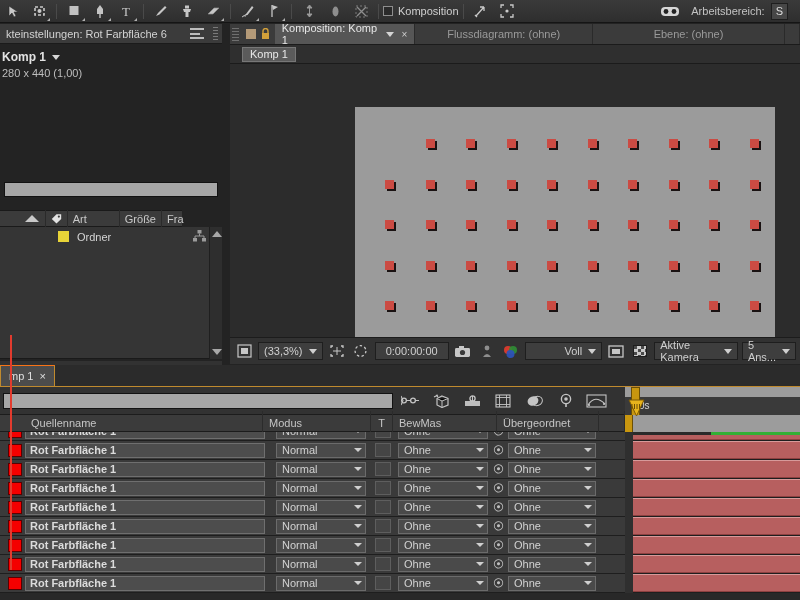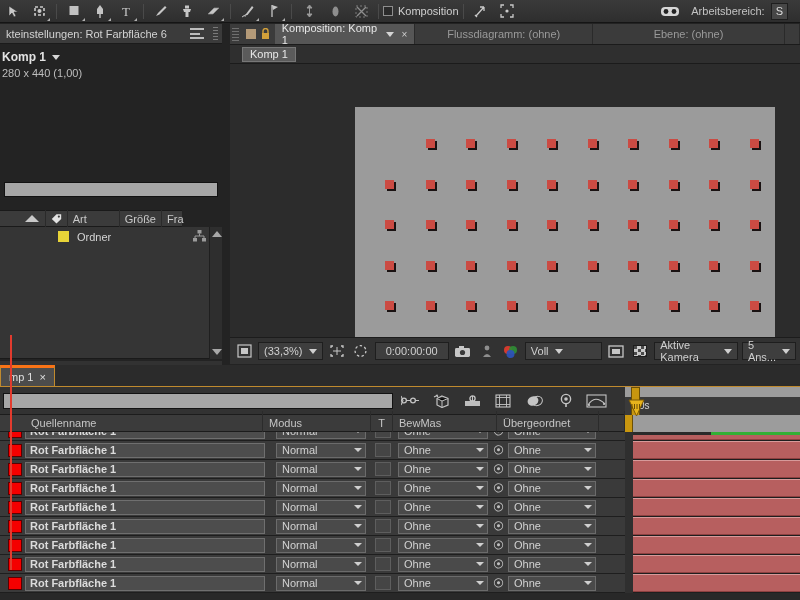--- a/index.html
+++ b/index.html
@@ -207,21 +207,21 @@
     position:absolute; left:0; top:365px; width:800px; height:235px;
     background:#282828;
   }
   .tl-tabbar{
     height:22px; background:#2b2b2b; display:flex; align-items:stretch;
     border-bottom:1px solid #c08a2e;
   }
   .tl-tab{
     display:flex; align-items:center; gap:6px; padding:0 8px; font-size:11px;
     color:#e0e0e0; background:#4c4c4c;
-    border-top:3px solid #f97316; border-left:1px solid #c08a2e; border-right:1px solid #c08a2e;
+    border-top:1px solid #f97316; border-left:1px solid #c08a2e; border-right:1px solid #c08a2e;
   }
   .tl-toolrow{
     position:relative; height:28px; background:#323232;
     display:flex; align-items:center; padding:0 4px; gap:4px;
     border-bottom:1px solid #1c1c1c;
   }
   .tl-search{
     width:390px; height:16px; background:#a6a6a6; border:1px solid #121212;
     margin-left:-1px;
   }
@@ -609,21 +609,21 @@
             <path d="M1 12 q4 -6 8 0 Z" fill="#8e8e8e"></path>
           </svg>
       </div>
       <div class="cf-btn">
         <svg class="ic" width="17" height="13" viewBox="0 0 17 13">
             <circle cx="6" cy="5" r="4" fill="#d23b2e"></circle>
             <circle cx="11" cy="5" r="4" fill="#2f8c35" opacity=".92"></circle>
             <circle cx="8.5" cy="9" r="4" fill="#2c52bb" opacity=".92"></circle>
           </svg>
       </div>
-      <div class="cf-field" style="width:96px;justify-content:flex-start">
+      <div class="cf-field" style="width:96px;justify-content:flex-end">
         <span>Voll</span>
         <span class="fc"></span>
       </div>
       <div class="cf-btn">
         <svg class="ic" width="16" height="13" viewBox="0 0 16 13">
             <rect x="1" y="1" width="14" height="11" fill="none" stroke="#c7c7c7" stroke-width="1.3"></rect>
             <rect x="4" y="4" width="8" height="5" fill="#c7c7c7"></rect>
           </svg>
       </div>
       <div class="cf-btn">

